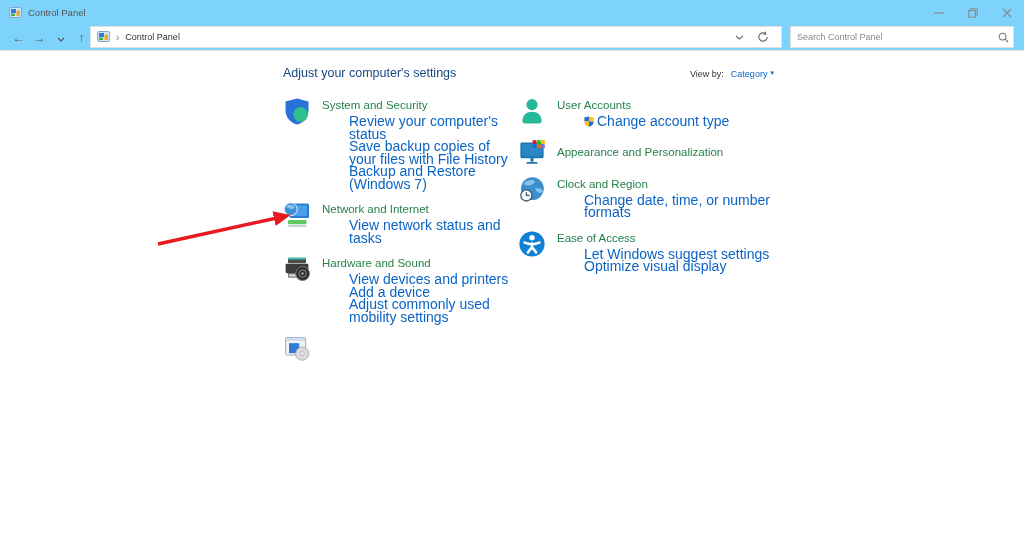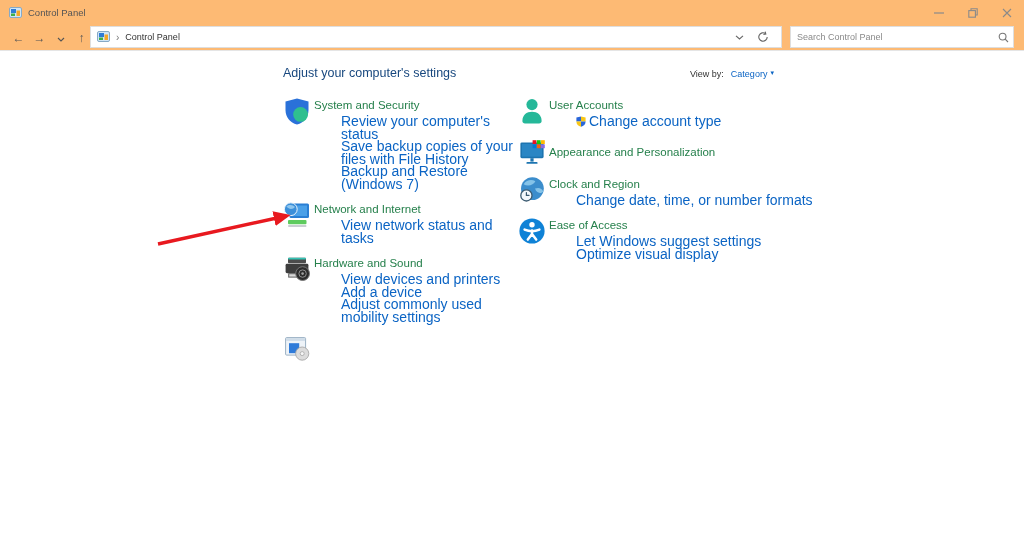--- a/index.html
+++ b/index.html
@@ -1,21 +1,21 @@
 <!DOCTYPE html>
 <html><head>
 <meta charset="utf-8">
 <style>
   * { margin:0; padding:0; box-sizing:border-box; }
   html,body { width:1024px; height:548px; overflow:hidden; background:#fff;
               font-family:"Liberation Sans", sans-serif; }
   .window { width:1024px; height:548px; position:relative; background:#fff; }
 
   
-  .chrome { height:51px; background:#fdba74; border-bottom:1px solid #e5e5e5; position:relative; }
+  .chrome { height:51px; background:#7dd3fc; border-bottom:1px solid #e5e5e5; position:relative; }
   .titlebar { height:25px; display:flex; align-items:center; padding-left:9px; }
   .tb-title { font-size:9.5px; color:#555; margin-left:6px; }
   .win-controls { position:absolute; right:0; top:0; height:25px; display:flex; }
   .win-btn { width:34px; height:25px; border:none; background:transparent; display:flex;
              align-items:center; justify-content:center; cursor:pointer; }
   .win-btn svg { display:block; }
 
   .toolbar { height:26px; display:flex; align-items:center; }
   .nav-btns { display:flex; align-items:center; padding-left:8px; }
   .nav-btn { width:21px; height:20px; border:none; background:transparent; color:#555;
@@ -39,21 +39,21 @@
   .heading { position:absolute; left:283px; top:15px; font-size:12.5px; color:#17477e; }
   .viewby { position:absolute; left:690px; top:18px; font-size:9px; color:#333;
             display:flex; align-items:center; }
   .viewby-value { color:#0b64c4; margin-left:7px; cursor:pointer; display:flex; }
   .viewby-caret { margin-left:3px; font-size:7px; color:#0b64c4; }
 
   .col { position:absolute; top:46px; }
   .col-left { left:283px; width:235px; }
   .col-right { left:518px; width:300px; }
 
-  .cat { display:flex; gap:3px; margin-bottom:11px; }
+  .cat { display:flex; gap:11px; margin-bottom:11px; }
   .cat.centered { align-items:center; margin-bottom:9px;text-align:right; }
   .cat-icon { width:28px; height:28px; flex:0 0 28px; cursor:pointer; }
   .cat-icon svg { display:block; }
   .cat-text { padding-top:1px; }
   .cat-title { font-size:11.5px; line-height:15px; color:#26804c; margin-bottom:2px; cursor:pointer; }
   .cat-link { font-size:14px; line-height:12.5px; color:#0b64c4; cursor:pointer;
               display:flex; align-items:center;margin-left:27px; }
   .uac { margin-right:3px; display:inline-flex; }
 
   .arrow-svg { position:absolute; left:140px; top:150px; pointer-events:none; }

